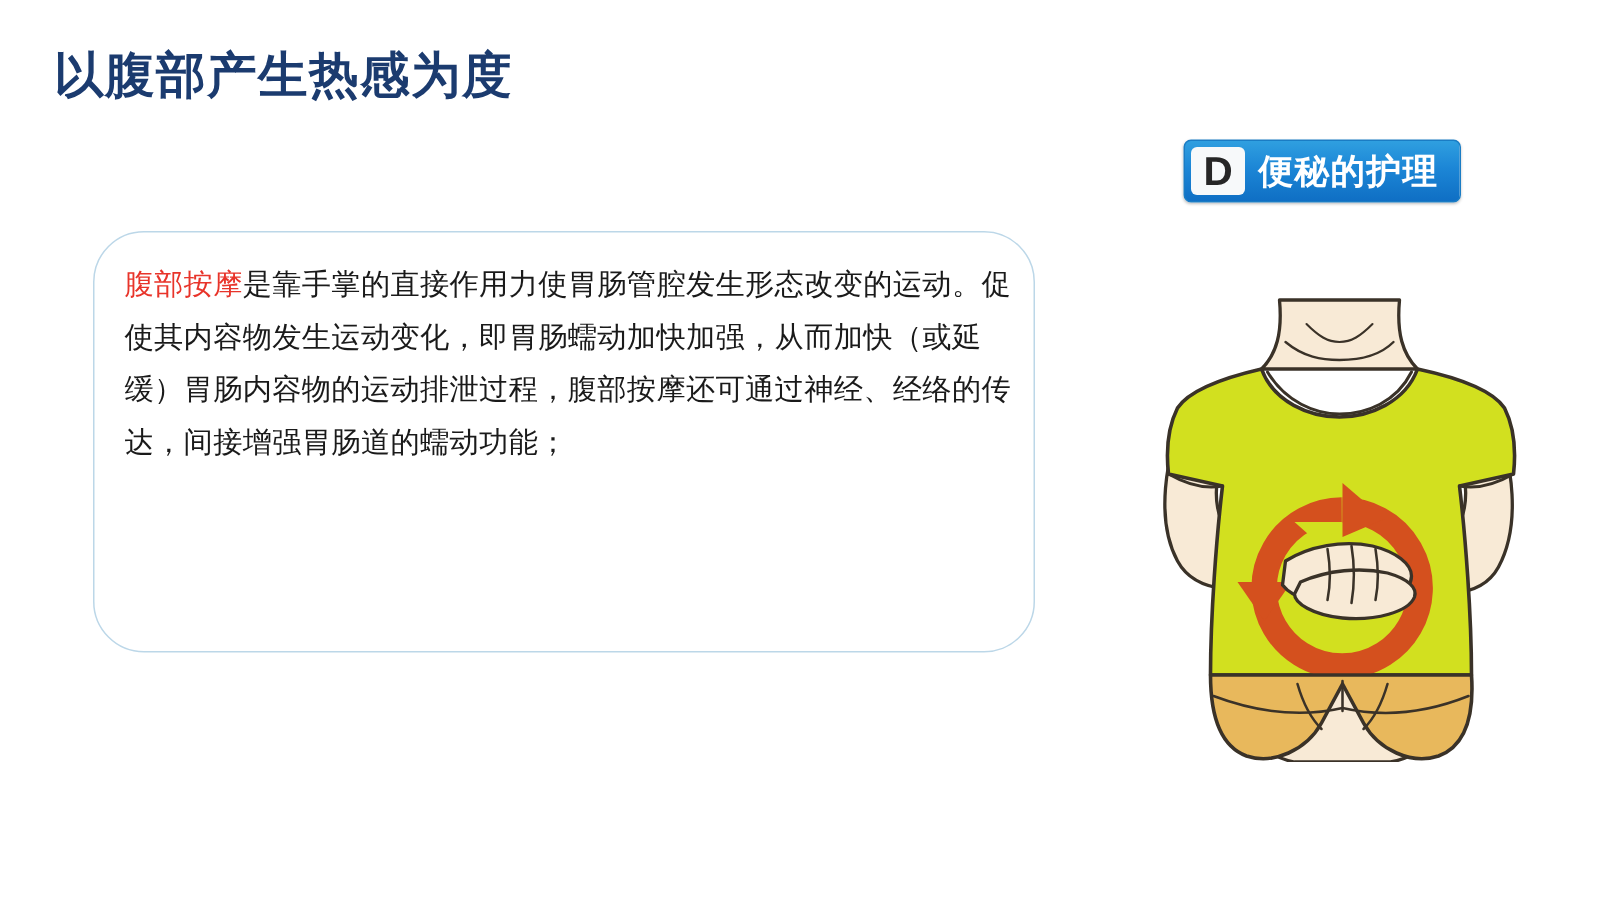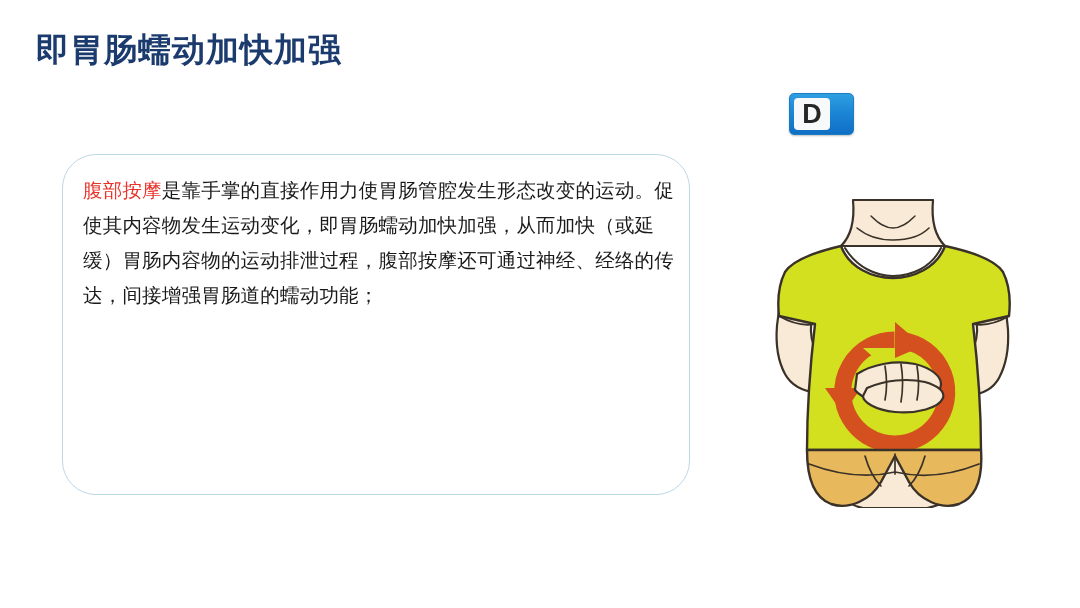--- a/index.html
+++ b/index.html
@@ -62,21 +62,21 @@
     letter-spacing: 1px;
     white-space: nowrap;
   }
 
   
   .content-card {
     position: absolute;
     left: 62px;
     top: 154px;
     width: 628px;
-    height: 341px;
+    height: 281px;
     border: 1.6px solid #bcd7e8;
     border-radius: 34px;
     box-sizing: border-box;
     background: #ffffff;
   }
   .card-inner {
     position: absolute;
     left: 20px;
     top: 18px;
     right: 14px;
@@ -96,24 +96,25 @@
     left: 745px;
     top: 198px;
     width: 300px;
     height: 310px;
   }
   .illustration svg { display: block; width: 100%; height: 100%; }
 </style>
 </head>
 <body>
 
-<div class="slide-title">即胃肠蠕动加快加强</div>
+<div class="slide-title">以腹部产生热感为度</div>
 
 <div class="badge">
   <div class="badge-letter-box">D</div>
+  <div class="badge-text">便秘的护理</div>
 </div>
 
 <div class="content-card">
   <div class="card-inner">
 
     <div class="para">
       <span class="hl-red">腹部按摩</span><span>是靠手掌的直接作用力使胃肠管腔发生形态改变的运动。促使其内容物发生运动变化，即胃肠蠕动加快加强，从而加快（或延缓）胃肠内容物的运动排泄过程，腹部按摩还可通过神经、经络的传达，间接增强胃肠道的蠕动功能；</span>
     </div>
 
 

